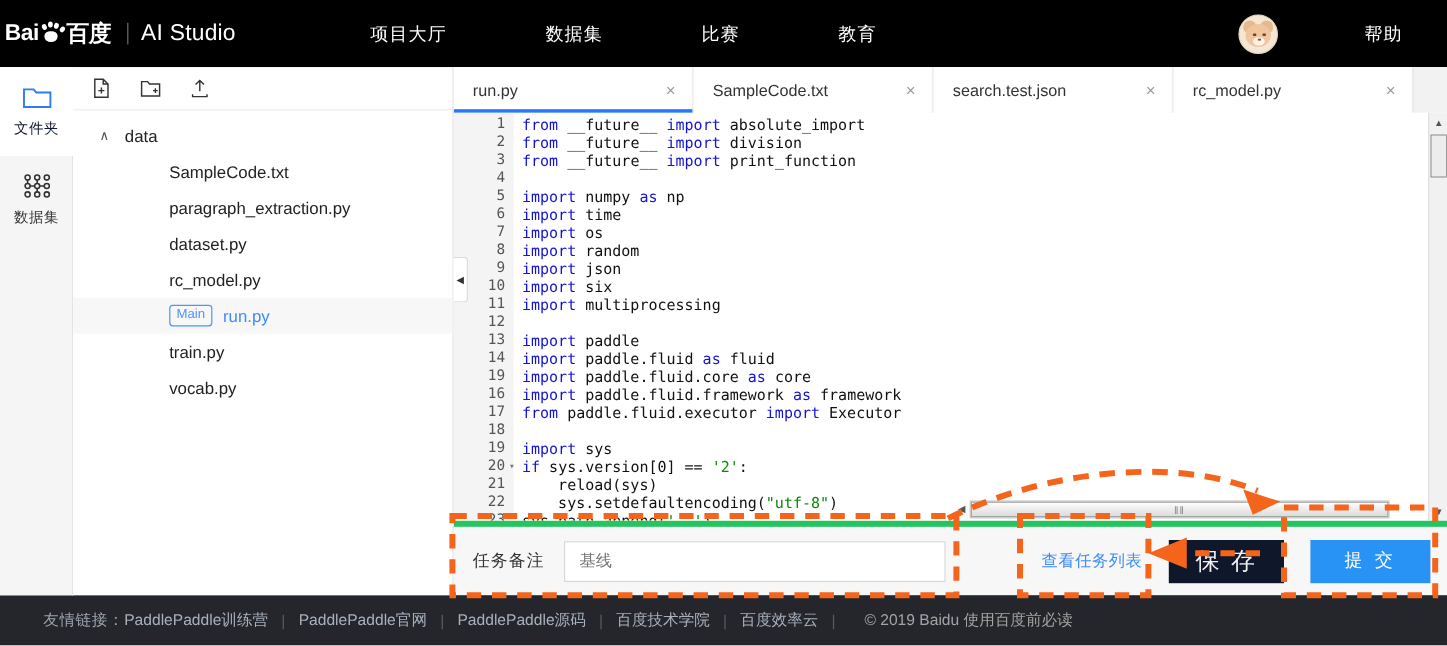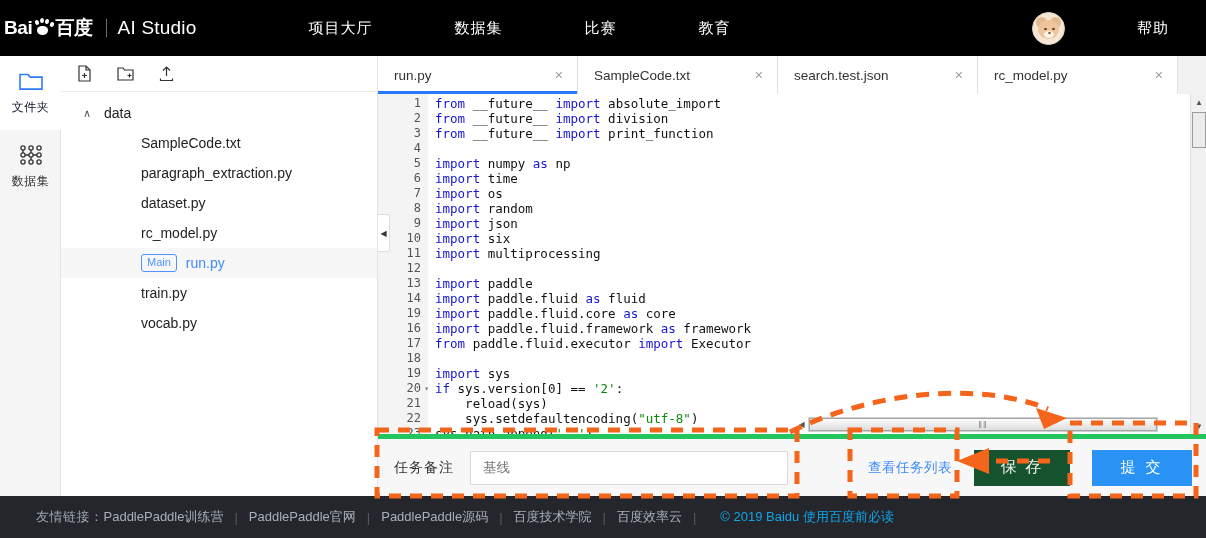--- a/index.html
+++ b/index.html
@@ -185,40 +185,40 @@
     width: 318px; height: 34px; border: 1px solid #d9d9d9; background: #fff;
     padding: 0 12px; font-size: 13.5px; color: #9a9a9a;
     font-family: "Liberation Sans", sans-serif; outline: none;
   }
   .actions { position: absolute; right: 14px; display: flex; align-items: center; }
   .link-tasklist {
     color: #3d8bfd; font-size: 13.5px; cursor: pointer; margin-right: 22px;
     letter-spacing: 0.5px;
   }
   .btn-save {
-    width: 96px; height: 36px; background: #14532d; color: #f0f0f0;
-    border: none; font-size: 16px; cursor: not-allowed; letter-spacing: 2px;
+    width: 96px; height: 36px; background: #0f172a; color: #f0f0f0;
+    border: none; font-size: 20px; cursor: not-allowed; letter-spacing: 2px;
     font-family: "Liberation Sans", sans-serif;
   }
   .btn-submit {
     width: 100px; height: 36px; background: #2893f5; color: #fff; border: none;
     font-size: 15px; cursor: pointer; margin-left: 22px; letter-spacing: 3px;
     font-family: "Liberation Sans", sans-serif;
   }
 
   
   .footer {
     position: absolute; left: 0; top: 496px; width: 1206px; height: 42px;
     background: #24262b; display: flex; align-items: center;
     font-size: 13px; color: #a7b0bb;
   }
   .footer .f-lead { margin-left: 36px; color: #9aa3ad; letter-spacing: 0.5px;}
   .footer .f-link { color: #a7b0bb; margin: 0 0px; cursor: pointer; }
   .footer .f-sep { color: #555b63; margin: 0 11px; }
-  .footer .f-copy { color: #0ea5e9; margin-left: 13px; }
+  .footer .f-copy { color: #a3a3a3; margin-left: 13px; }
 
   
   .leftfill {
     position: absolute; left: 0; top: 380px; width: 378px; height: 116px;
     background: #ffffff; border-right: 1px solid #e4e4e4; z-index: 0;
   }
   .railfill {
     position: absolute; left: 0; top: 204px; width: 61px; height: 292px;
     background: #f5f5f5; border-right: 1px solid #e4e4e4; z-index: 1;
   }

